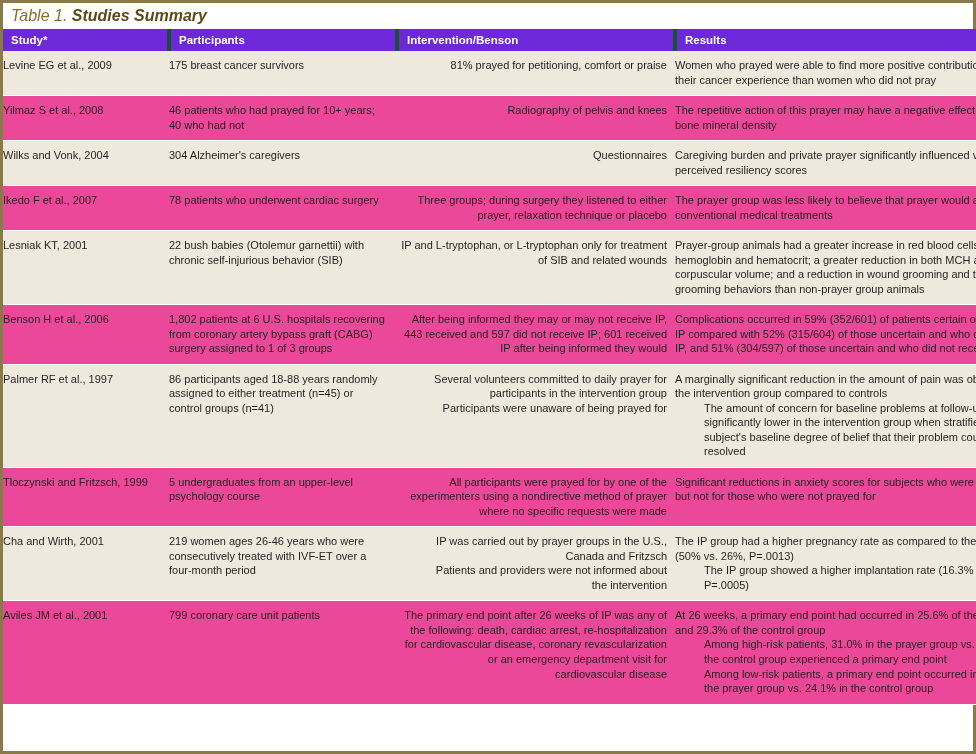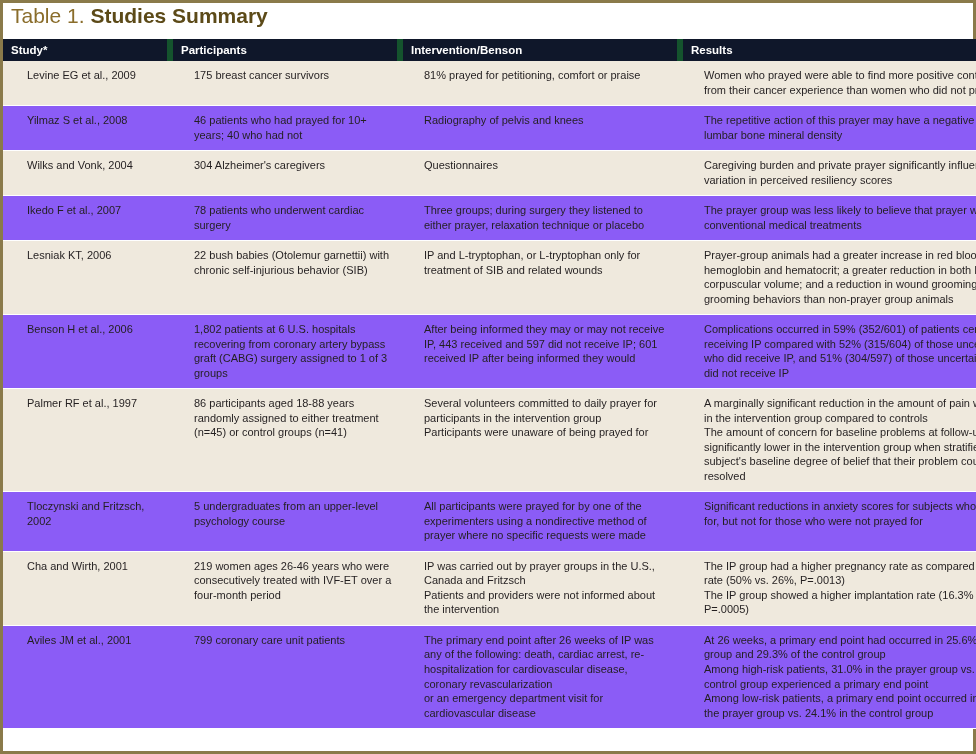--- a/index.html
+++ b/index.html
@@ -16,70 +16,71 @@
   }
   .page {
     position: relative;
     width: 976px;
     height: 754px;
     box-sizing: border-box;
     border: 3px solid #8a7a4a;
     background: #ffffff;
   }
   .caption {
-    height: 36px;
+    height: 26px;
     line-height: 26px;
     padding: 0 0 0 8px;
-    font-size: 21px;
+    font-size: 16px;
     color: #8a6d2b;
     background: #ffffff;
     white-space: nowrap;
+    font-style: italic;
   }
   .caption .cap-num {
     color: #8a6d2b;
     font-weight: normal;
   }
   .caption .cap-title {
     color: #5c4a18;
     font-weight: bold;
   }
   table.studies {
     border-collapse: collapse;
     width: 970px;
     table-layout: fixed;
     font-size: 11px;
   }
   table.studies th {
-    background: #0f172a;
+    background: #6d28d9;
     color: #ffffff;
     text-align: left;
     font-weight: bold;
     font-size: 11.5px;
     padding: 5px 8px 5px 8px;
     vertical-align: middle;
-    border-right: 6px solid #14532d;
+    border-right: 4px solid #14532d;
   }
   table.studies td {
     vertical-align: top;
-    padding: 7px 8px 8px 24px;
+    padding: 7px 8px 8px 0;
     line-height: 1.32;
     border-bottom: 1px solid #ffffff;
   }
   tr.row-a td { background: #efe9dd; }
-  tr.row-b td { background: #8b5cf6; }
+  tr.row-b td { background: #ec4899; }
   td.col-study { width: 148px; }
   td.col-part  { width: 208px; }
-  td.col-int   { width: 258px; }
+  td.col-int   { width: 258px; text-align: right; }
   td.col-res   { width: 348px; }
   th.col-study { width: 148px; }
   th.col-part  { width: 208px; }
   th.col-int   { width: 258px; }
   th.col-res   { width: 348px; }
   .cellline { display: block; }
-  .cellline + .cellline { margin-top: 0; }
+  .cellline + .cellline { margin-top: 0; margin-left: 29px; }
 </style>
 </head>
 <body>
 
 <div class="page">
 
   <div class="caption">
     <span class="cap-num">Table 1.</span>
     <span class="cap-title">Studies Summary</span>
   </div>
@@ -145,21 +146,21 @@
           </td>
           <td class="col-int">
             <span class="cellline">Three groups; during surgery they listened to either prayer, relaxation technique or placebo</span>
           </td>
           <td class="col-res">
             <span class="cellline">The prayer group was less likely to believe that prayer would assist conventional medical treatments</span>
           </td>
         </tr>
         <tr class="row-a">
           <td class="col-study">
-            <span class="cellline">Lesniak KT, 2006</span>
+            <span class="cellline">Lesniak KT, 2001</span>
           </td>
           <td class="col-part">
             <span class="cellline">22 bush babies (Otolemur garnettii) with chronic self-injurious behavior (SIB)</span>
           </td>
           <td class="col-int">
             <span class="cellline">IP and L-tryptophan, or L-tryptophan only for treatment of SIB and related wounds</span>
           </td>
           <td class="col-res">
             <span class="cellline">Prayer-group animals had a greater increase in red blood cells, hemoglobin and hematocrit; a greater reduction in both MCH and corpuscular volume; and a reduction in wound grooming and total grooming behaviors than non-prayer group animals</span>
           </td>
@@ -189,21 +190,21 @@
             <span class="cellline">Several volunteers committed to daily prayer for participants in the intervention group</span>
             <span class="cellline">Participants were unaware of being prayed for</span>
           </td>
           <td class="col-res">
             <span class="cellline">A marginally significant reduction in the amount of pain was observed in the intervention group compared to controls</span>
             <span class="cellline">The amount of concern for baseline problems at follow-up was significantly lower in the intervention group when stratified by subject's baseline degree of belief that their problem could be resolved</span>
           </td>
         </tr>
         <tr class="row-b">
           <td class="col-study">
-            <span class="cellline">Tloczynski and Fritzsch, 2002</span>
+            <span class="cellline">Tloczynski and Fritzsch, 1999</span>
           </td>
           <td class="col-part">
             <span class="cellline">5 undergraduates from an upper-level psychology course</span>
           </td>
           <td class="col-int">
             <span class="cellline">All participants were prayed for by one of the experimenters using a nondirective method of prayer where no specific requests were made</span>
           </td>
           <td class="col-res">
             <span class="cellline">Significant reductions in anxiety scores for subjects who were prayed for, but not for those who were not prayed for</span>
           </td>

